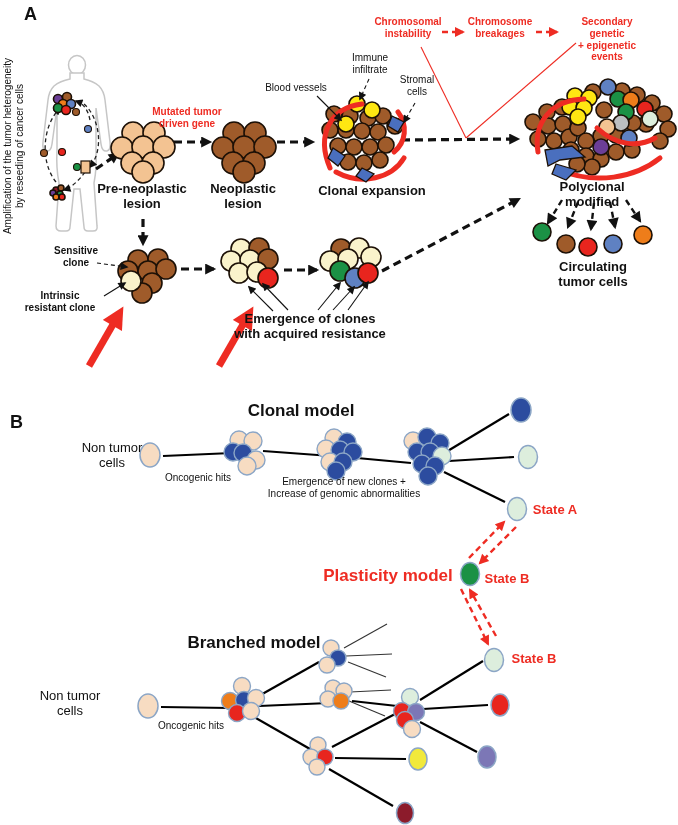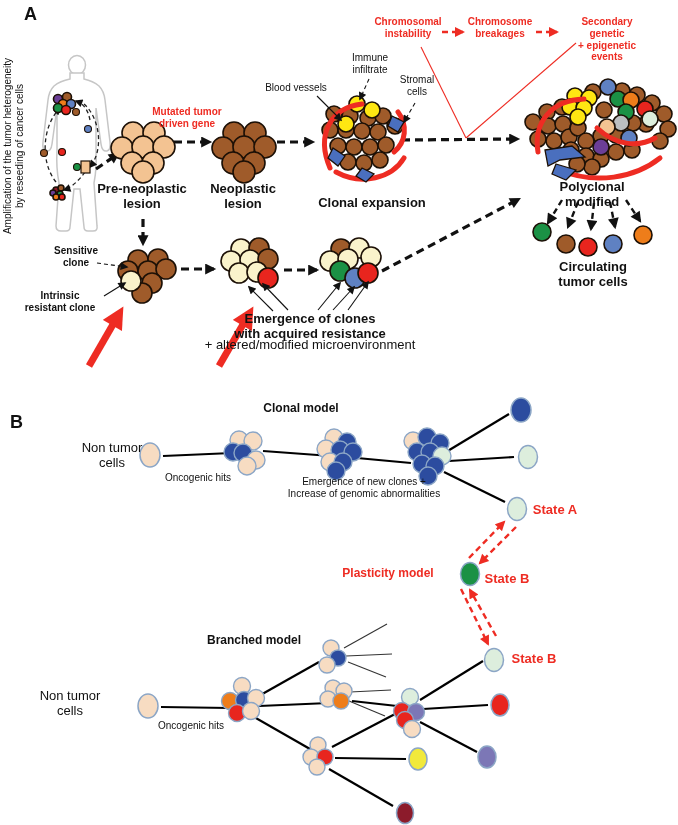--- a/index.html
+++ b/index.html
@@ -4,21 +4,21 @@
 <style>
   html,body{margin:0;padding:0;background:#fff;}
   .stage{position:relative;width:678px;height:825px;background:#fff;
          font-family:"Liberation Sans",sans-serif;overflow:hidden;}
   .stage svg{position:absolute;left:0;top:0;}
   .lbl{position:absolute;transform:translateX(-50%);text-align:center;
        white-space:pre-line;font-size:10.5px;line-height:1.18;color:#111;}
   .b{font-weight:bold;}
   .red{color:var(--accent,#EE2C23);}
   .panel{font-size:18px;font-weight:bold;transform:none;text-align:left;}
-  .t14{font-size:12px;}
+  .t14{font-size:17px;}
   .t11{font-size:13px;}
   .t10{font-size:10px;}
   .side{transform:translate(-50%,-50%) rotate(-90deg);font-size:10px;color:#111;}
   
   .dashA{stroke:#111;stroke-width:3.2;fill:none;stroke-dasharray:8 5;}
   .dashB{stroke:#111;stroke-width:2.4;fill:none;stroke-dasharray:6 4;}
   .thin{stroke:#111;stroke-width:1.1;fill:none;}
   .thinD{stroke:#111;stroke-width:1.1;fill:none;stroke-dasharray:4 3;}
   .loopP{stroke:#222;stroke-width:1.3;fill:none;stroke-dasharray:4 3;}
   .mline{stroke:#000;stroke-width:2.2;fill:none;}
@@ -382,37 +382,36 @@
 <div class="lbl t10" style="left:370px;top:52px">Immune
 infiltrate</div>
 <div class="lbl t10" style="left:417px;top:74px">Stromal
 cells</div>
 <div class="lbl red b t10" style="left:408px;top:16px">Chromosomal
 instability</div>
 <div class="lbl red b t10" style="left:500px;top:16px">Chromosome
 breakages</div>
 <div class="lbl red b t10" style="left:607px;top:16px">Secondary genetic
 + epigenetic events</div>
-<div class="lbl b t11" style="left:372px;top:195px">Clonal expansion</div>
+<div class="lbl b t11" style="left:372px;top:183px">Clonal expansion</div>
 <div class="lbl b t11" style="left:592px;top:179px">Polyclonal modified</div>
 <div class="lbl b t11" style="left:593px;top:259px">Circulating tumor cells</div>
 <div class="lbl b t10" style="left:76px;top:245px">Sensitive
 clone</div>
 <div class="lbl b t10" style="left:60px;top:290px">Intrinsic
 resistant clone</div>
 <div class="lbl b t11" style="left:310px;top:311px">Emergence of clones
 with acquired resistance</div>
-<div class="lbl t11" style="left:310px;top:337px">+ altered/modified microenvironment</div>
 
 <div class="lbl panel" style="left:10px;top:412px">B</div>
 <div class="lbl b t14" style="left:301px;top:401px">Clonal model</div>
 <div class="lbl t11" style="left:112px;top:440px">Non tumor
 cells</div>
 <div class="lbl t10" style="left:198px;top:472px">Oncogenic hits</div>
-<div class="lbl t10" style="left:364px;top:476px">Emergence of new clones +
+<div class="lbl t10" style="left:344px;top:476px">Emergence of new clones +
 Increase of genomic abnormalities</div>
 <div class="lbl red b t11" style="left:555px;top:502px">State A</div>
 <div class="lbl red b t14" style="left:388px;top:566px">Plasticity model</div>
 <div class="lbl red b t11" style="left:507px;top:571px">State B</div>
 <div class="lbl red b t11" style="left:534px;top:651px">State B</div>
 <div class="lbl b t14" style="left:254px;top:633px">Branched model</div>
 <div class="lbl t11" style="left:70px;top:688px">Non tumor
 cells</div>
 <div class="lbl t10" style="left:191px;top:720px">Oncogenic hits</div>
 

